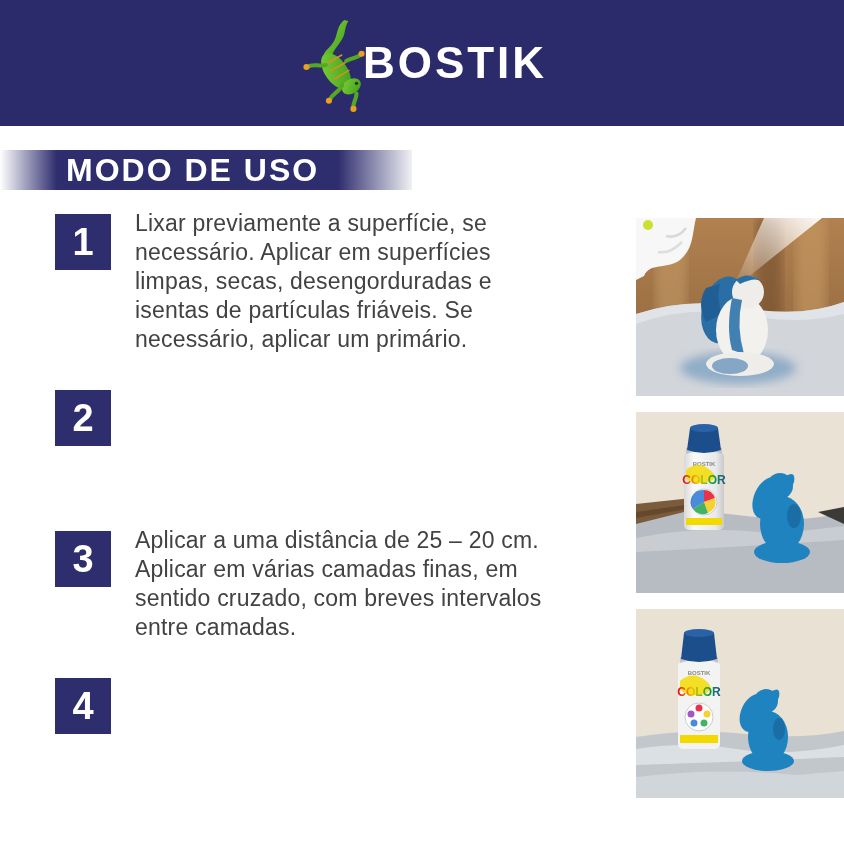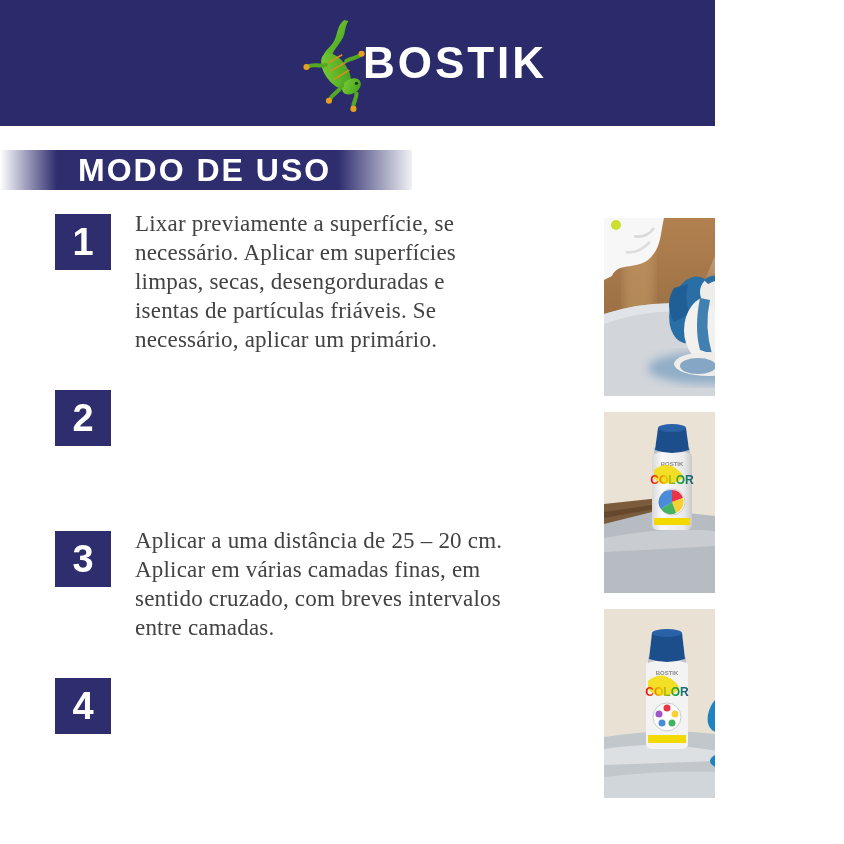--- a/index.html
+++ b/index.html
@@ -1,55 +1,54 @@
 <!DOCTYPE html>
 <html><head>
 <meta charset="utf-8">
 <style>
   html,body{margin:0;padding:0;background:#ffffff;}
   .page{
-    position:relative;width:715px;height:844px;background:#ffffff;overflow:hidden;
+    position:relative;width:844px;height:844px;background:#ffffff;overflow:hidden;
     font-family:"Liberation Sans",sans-serif;
   }
   
   .brand-band{
     position:absolute;top:0;left:0;width:844px;height:126px;
     background:#2b2a6a;display:flex;align-items:center;justify-content:center;
   }
   .logo{display:flex;align-items:center;}
   .logo svg{width:72px;height:96px;margin-right:-6px;margin-top:6px;}
   .brand-text{
     color:#ffffff;font-size:44px;font-weight:800;letter-spacing:3px;
     font-family:"Liberation Sans",sans-serif;
   }
   
   .title-bar{
     position:absolute;top:150px;left:0;width:412px;height:40px;
     background:linear-gradient(90deg, rgba(46,45,110,0) 0px, #2e2d6e 57px, #2e2d6e 338px, rgba(46,45,110,0.07) 412px);
     display:flex;align-items:center;
   }
   .title-bar h1{
-    margin:16px;padding-left:62px;color:#ffffff;font-size:32px;font-weight:600;
+    margin:4px;padding-left:62px;color:#ffffff;font-size:32px;font-weight:600;
     letter-spacing:2px;white-space:nowrap;
   }
   
   .step{position:absolute;left:55px;width:545px;display:flex;align-items:flex-start;}
   .step-no{
     flex:0 0 56px;width:56px;height:56px;background:#2e2d6e;color:#ffffff;
     display:flex;align-items:center;justify-content:center;
     font-size:38px;font-weight:700;
   }
   .step-text{
     margin-left:24px;margin-top:-5px;width:455px;
     color:#424242;font-size:23px;line-height:29px;letter-spacing:0.2px;
     white-space:pre-line;
-    font-family:Liberation Serif, serif;
-  }
-  
-  .photo{position:absolute;left:604px;width:208px;overflow:hidden;background:#fde047;}
+  }
+  
+  .photo{position:absolute;left:636px;width:208px;overflow:hidden;background:#fde047;}
   .photo svg{display:block;width:100%;height:100%;}
   #photo1{top:218px;height:178px;}
   #photo2{top:412px;height:181px;}
   #photo3{top:609px;height:189px;}
 </style>
 </head>
 <body>
 
 <div class="page">
 

